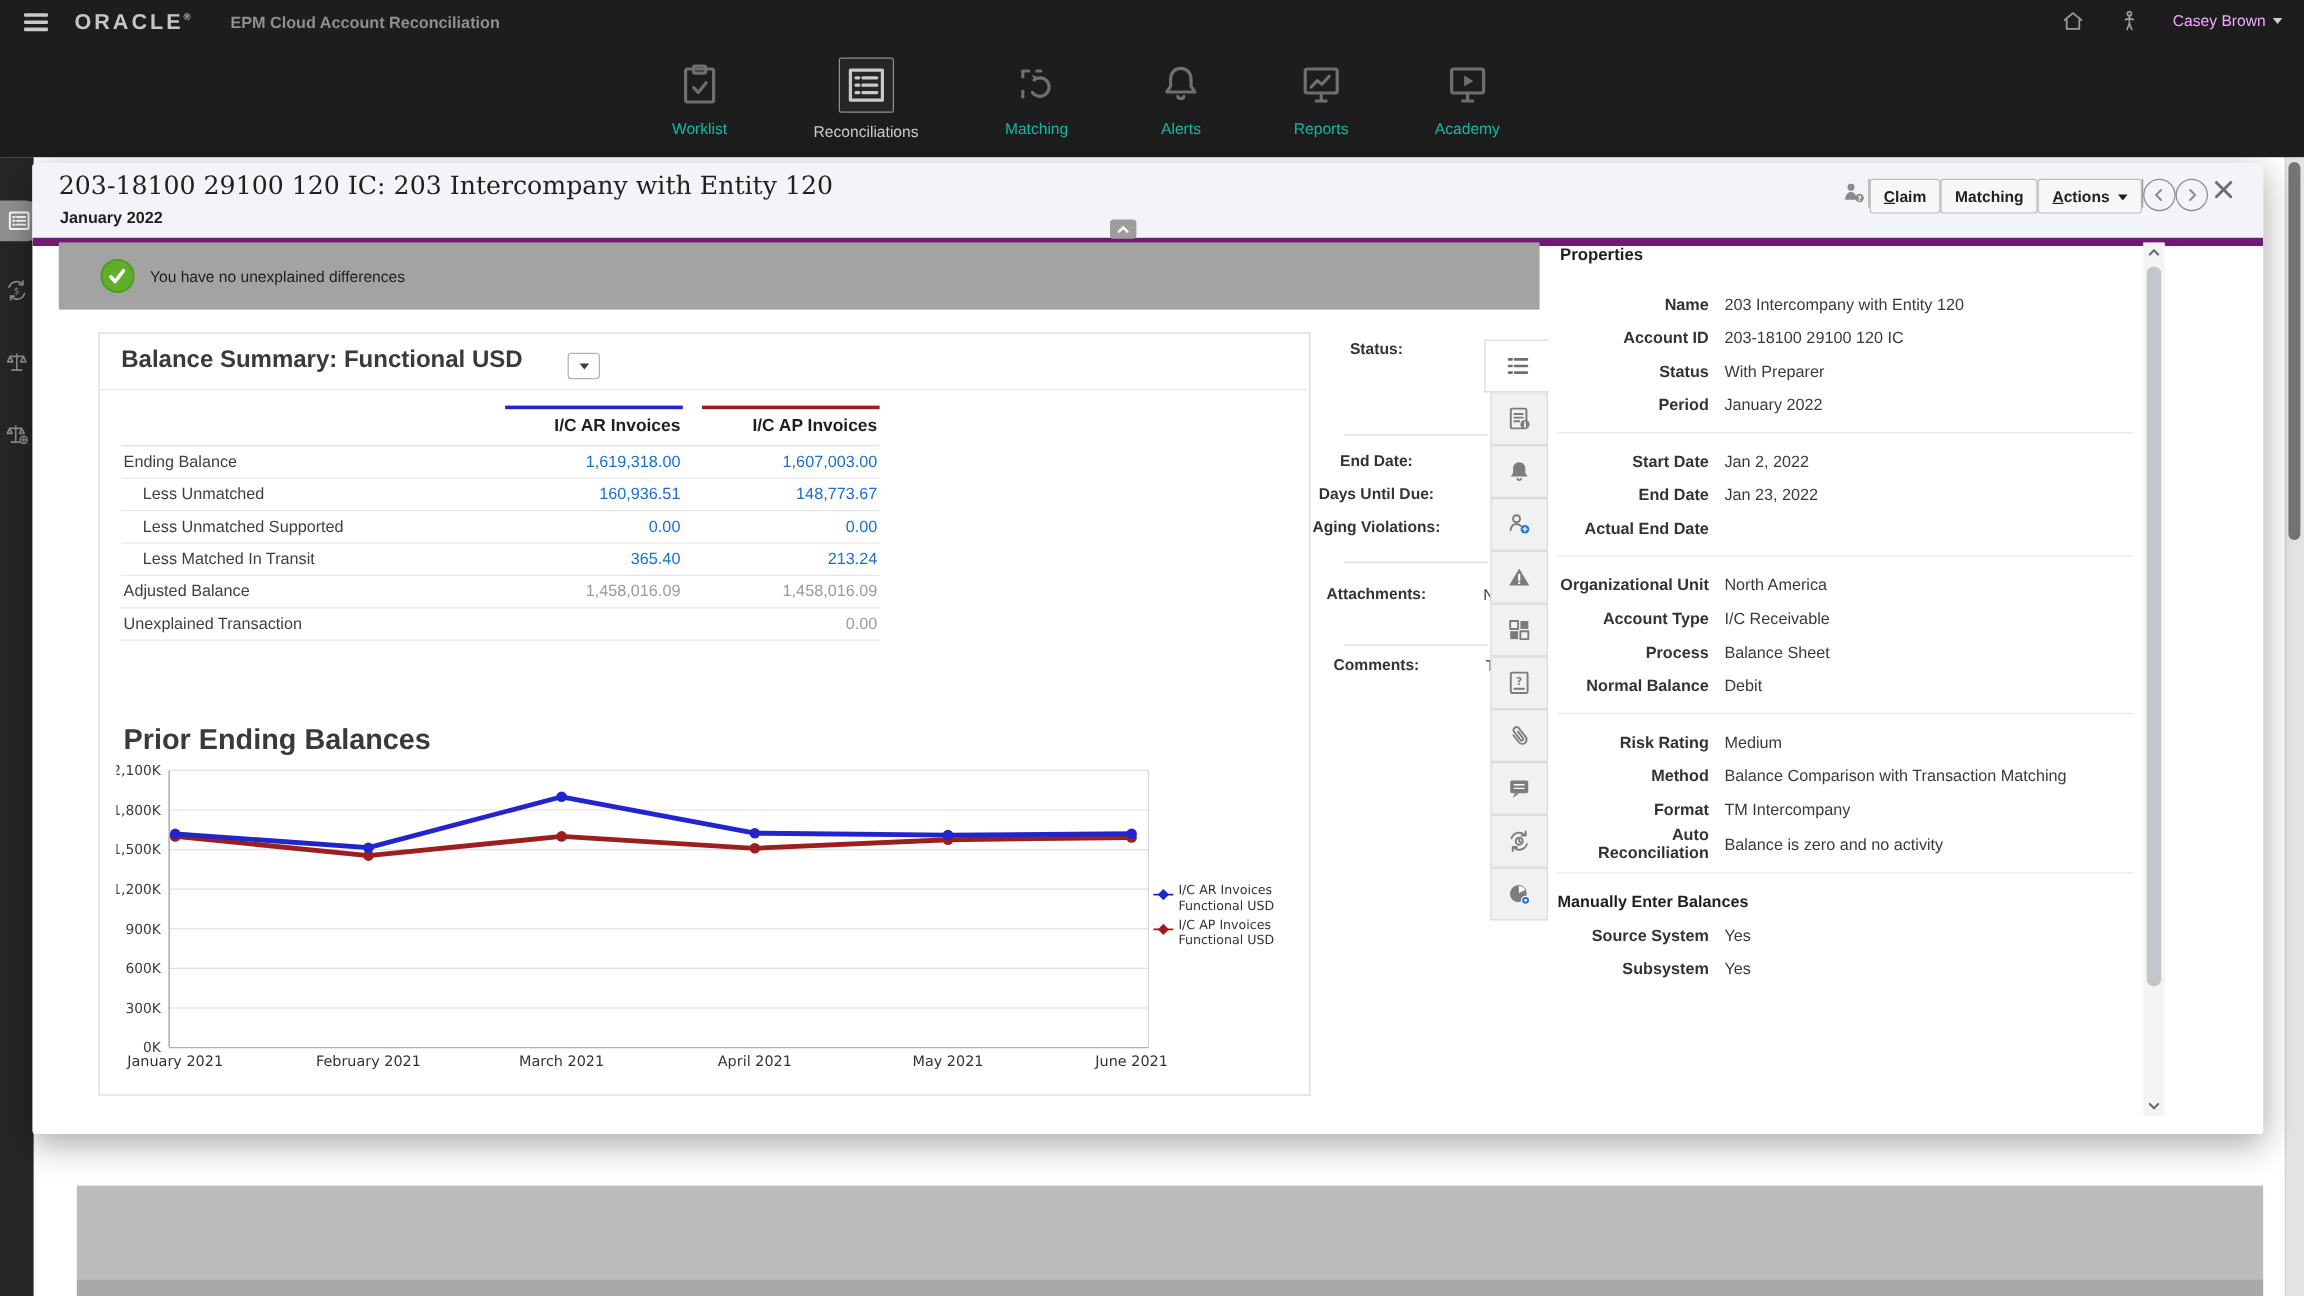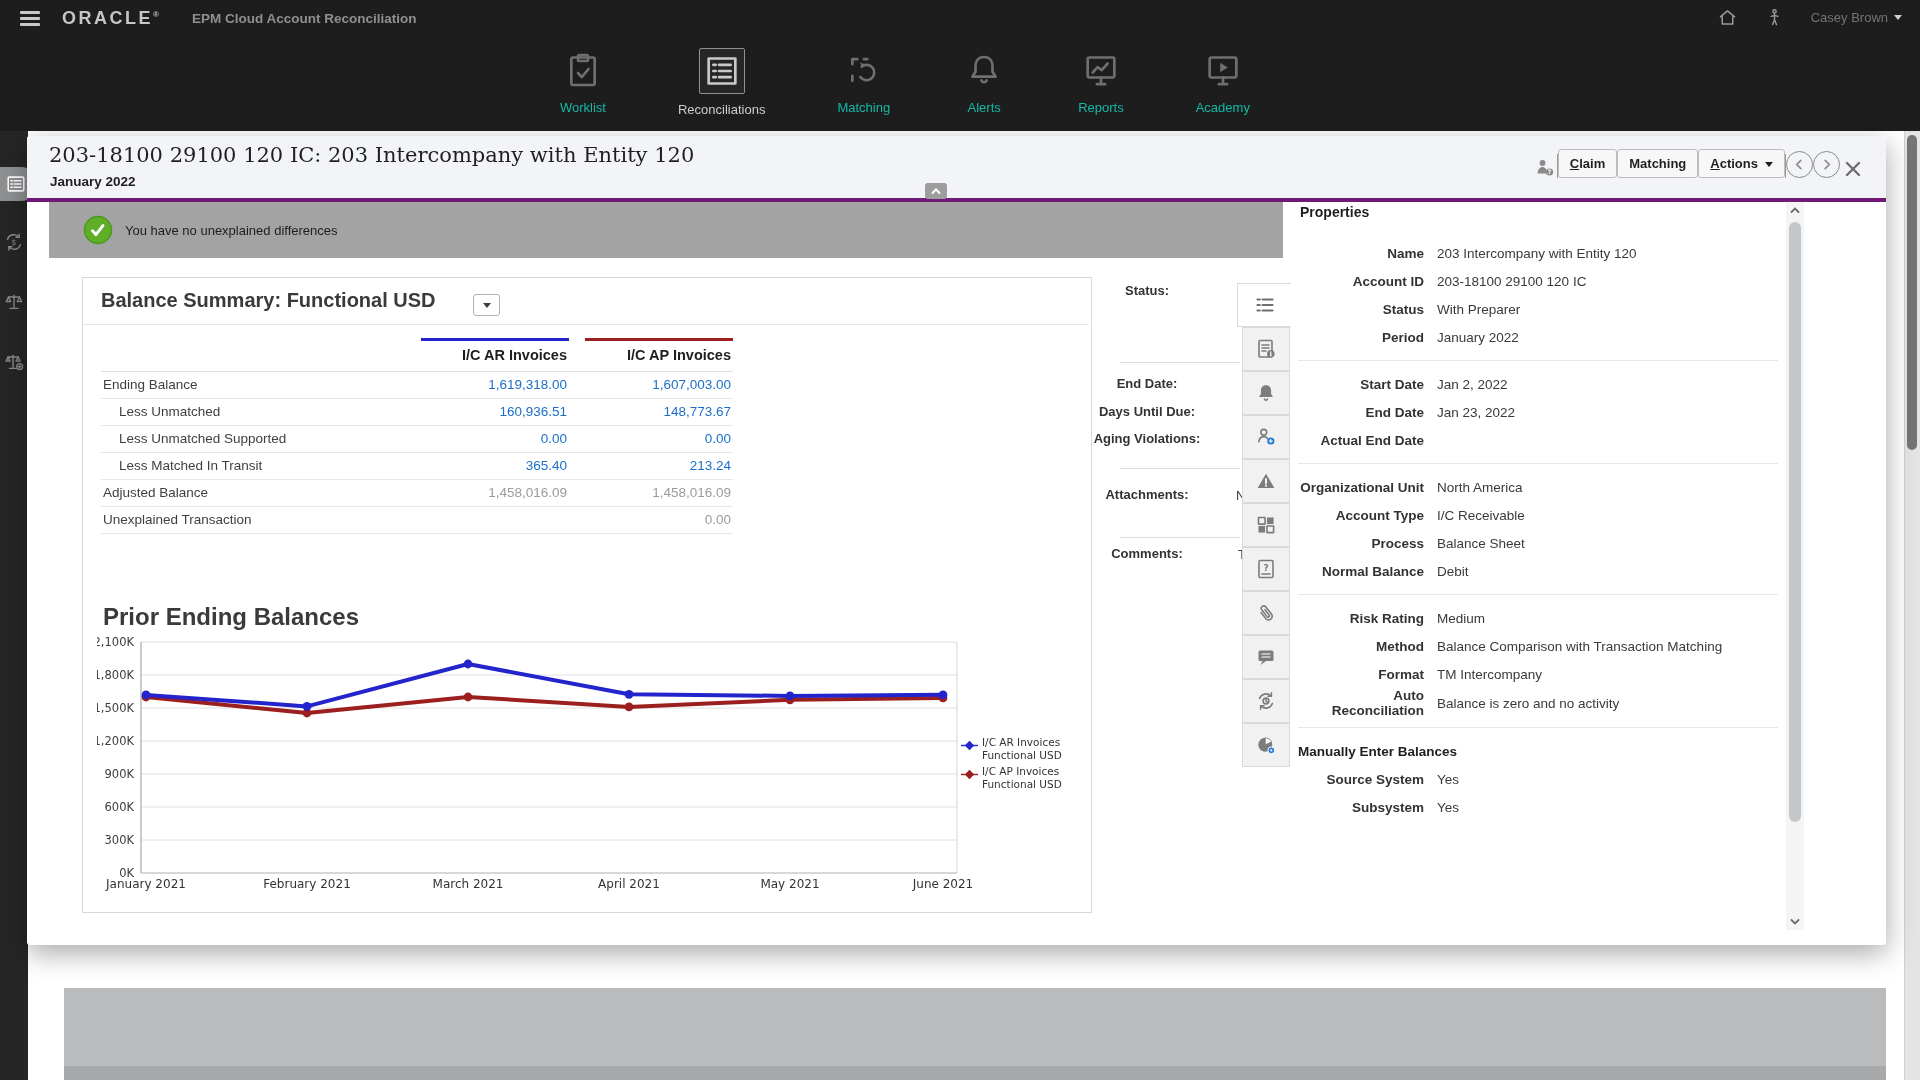--- a/index.html
+++ b/index.html
@@ -8,21 +8,21 @@
 
   
   #topbar{position:absolute;left:0;top:0;width:1920px;height:131px;background:#1d1d1d;}
   #hamburger{position:absolute;left:20px;top:11px;width:20px;height:16px;cursor:pointer;}
   #hamburger span{display:block;height:2.6px;background:#c9c9c9;margin-bottom:3.4px;border-radius:1px;}
   #brand{position:absolute;left:62px;top:8px;color:#c6c6c6;font-weight:bold;font-size:18px;letter-spacing:2.5px;}
   #brand sup{font-size:8px;letter-spacing:0;}
   #appTitle{position:absolute;left:192px;top:11px;color:#8f8f8f;font-weight:bold;font-size:13.5px;}
   #tbRight{position:absolute;right:18px;top:7px;display:flex;align-items:center;gap:26px;}
   .tb-ic{width:21px;height:21px;}
-  #userName{color:#737373;font-size:13px;display:flex;align-items:center;gap:6px;}
+  #userName{color:#f0abfc;font-size:13px;display:flex;align-items:center;gap:6px;}
   .caret{width:0;height:0;border-left:4.5px solid transparent;border-right:4.5px solid transparent;border-top:5px solid #cfcfcf;display:inline-block;}
 
   
   #nav{position:absolute;left:560px;top:48px;display:flex;gap:72px;}
   .nav-item{display:flex;flex-direction:column;align-items:center;gap:8px;cursor:pointer;}
   .nav-icon{width:40px;height:40px;padding:2px;}
   .nav-item.active .nav-icon{border:1px solid #909090;border-radius:2px;background:#262626;}
   .nav-label{font-size:13px;color:#14b8a6;}
   .nav-item.active .nav-label{color:#cccccc;}
 
@@ -36,24 +36,24 @@
 
   
   #footerGray{position:absolute;left:64px;top:988px;width:1822px;height:78px;background:#b9bbbd;}
   #footerGray2{position:absolute;left:64px;top:1066px;width:1822px;height:14px;background:#a7a9ab;}
   #pageScroll{position:absolute;right:0;top:131px;width:15px;height:949px;background:#e4e4e4;border-left:1px solid #d0d0d0;}
   #pageScrollThumb{position:absolute;left:2px;top:4px;width:10px;height:315px;background:#757575;border-radius:5px;}
 
   
   #dialog{position:absolute;left:27px;top:136px;width:1859px;height:809px;background:#fff;border-radius:3px;
     box-shadow:0 8px 28px rgba(0,0,0,.35);z-index:5;}
-  #dlgHeader{position:absolute;left:0;top:0;width:100%;height:62px;background:#f2f4f7;border-radius:3px 3px 0 0;border-bottom:4px solid #701a75;}
+  #dlgHeader{position:absolute;left:0;top:0;width:100%;height:62px;background:#f2f4f7;border-radius:3px 3px 0 0;border-bottom:7px solid #701a75;}
   #dlgTitle{position:absolute;left:22px;top:7px;font-family:"DejaVu Serif",serif;font-size:21px;color:#1f1f1f;}
   #dlgPeriod{position:absolute;left:23px;top:38px;font-size:13.5px;font-weight:bold;color:#1f1f1f;}
-  #hdrRight{position:absolute;right:24px;top:13px;display:flex;align-items:flex-end;gap:0;}
+  #hdrRight{position:absolute;right:24px;top:13px;display:flex;align-items:flex-start;gap:0;}
   .hsep{width:1px;height:24px;background:#9a9a9a;}
   .hbtn{background:#f7f7f7;border:1px solid #bdbdbd;border-radius:3px;padding:6px 11px;font-size:13px;font-weight:bold;
     color:#1f1f1f;cursor:pointer;font-family:"Liberation Sans",sans-serif;}
   .hbtn .lbl{display:inline-block;}
   .hbtn.ul .lbl::first-letter{text-decoration:underline;}
   .circ{width:25px;height:25px;border:1.6px solid #8a8a8a;border-radius:50%;display:flex;align-items:center;justify-content:center;cursor:pointer;}
   .circ svg{width:11px;height:11px;}
   #closeX{width:18px;height:18px;cursor:pointer;margin-left:4px;}
   #helpIc{width:24px;height:22px;cursor:pointer;}
   .hbtn .cdown{display:inline-block;width:0;height:0;border-left:4.5px solid transparent;border-right:4.5px solid transparent;border-top:5.5px solid #1f1f1f;margin-left:7px;vertical-align:1px;}

